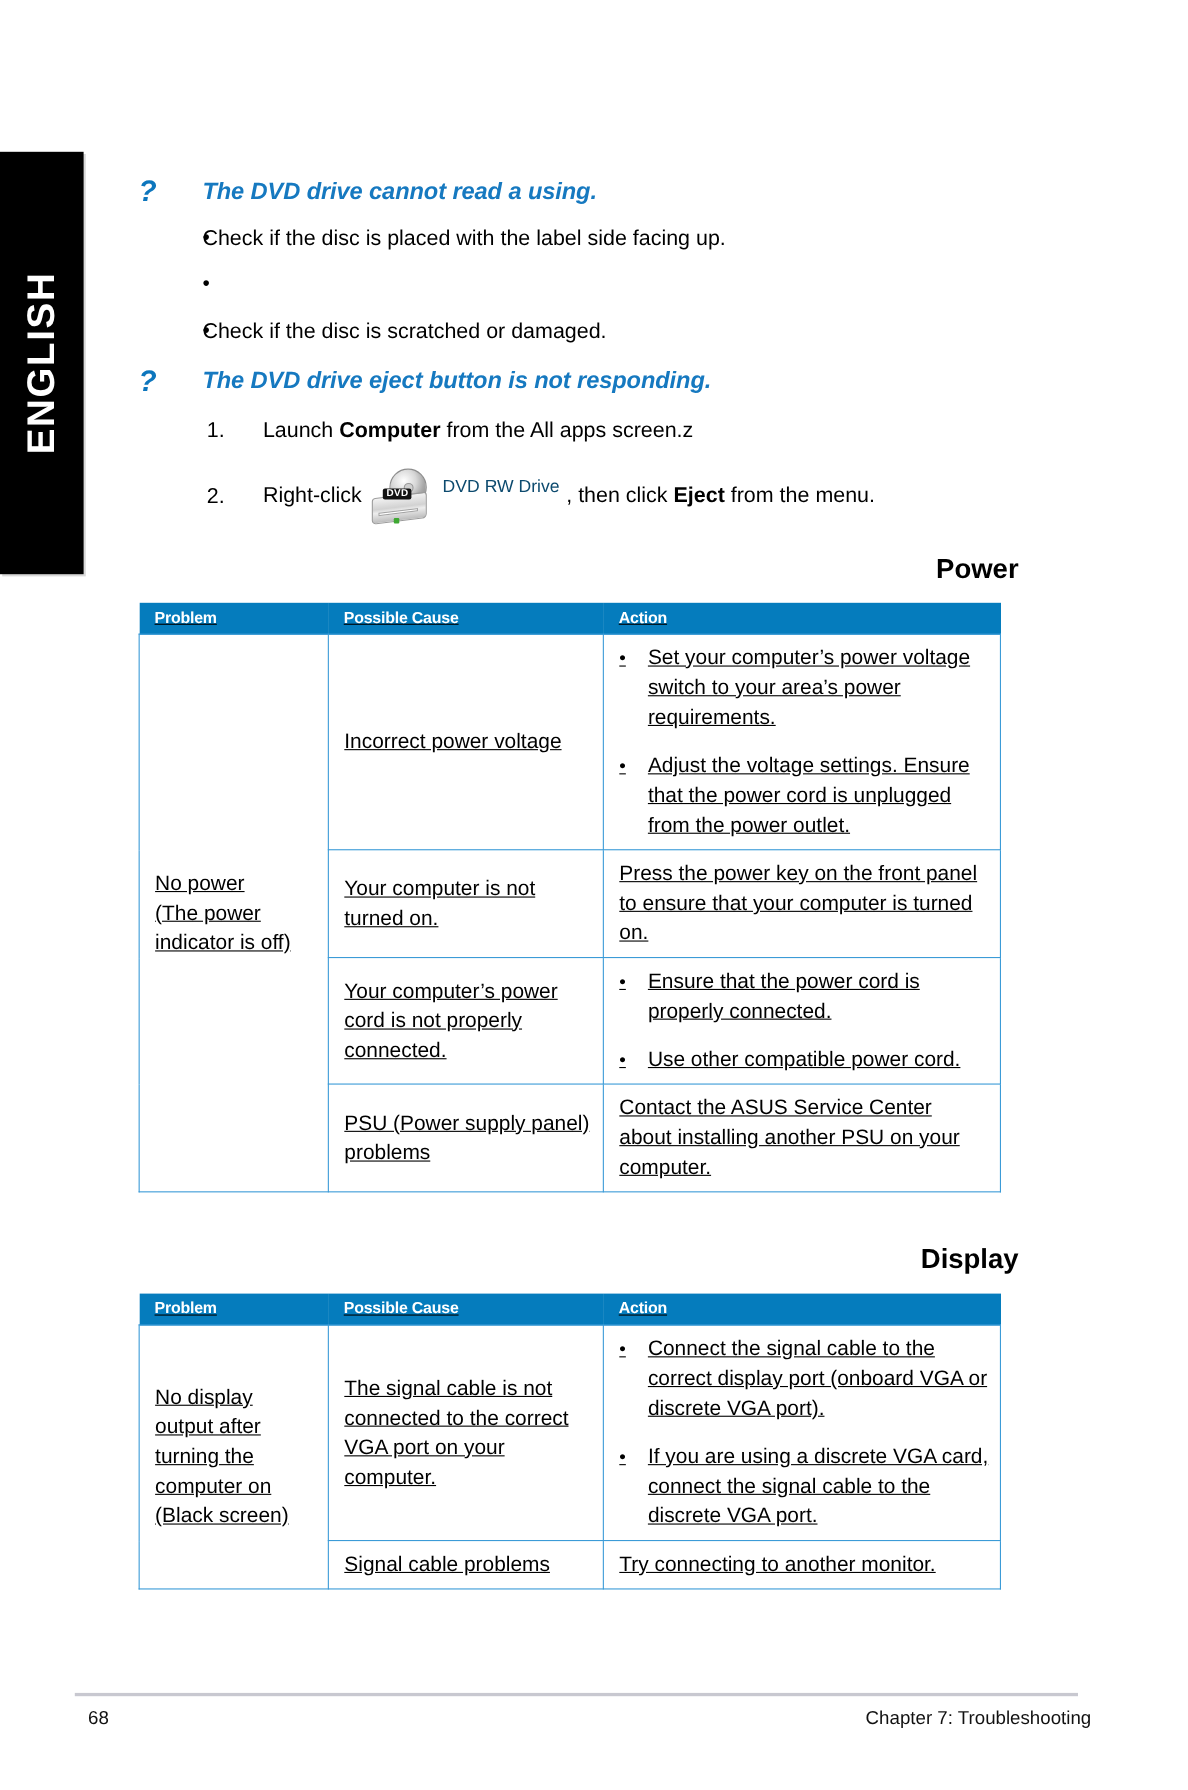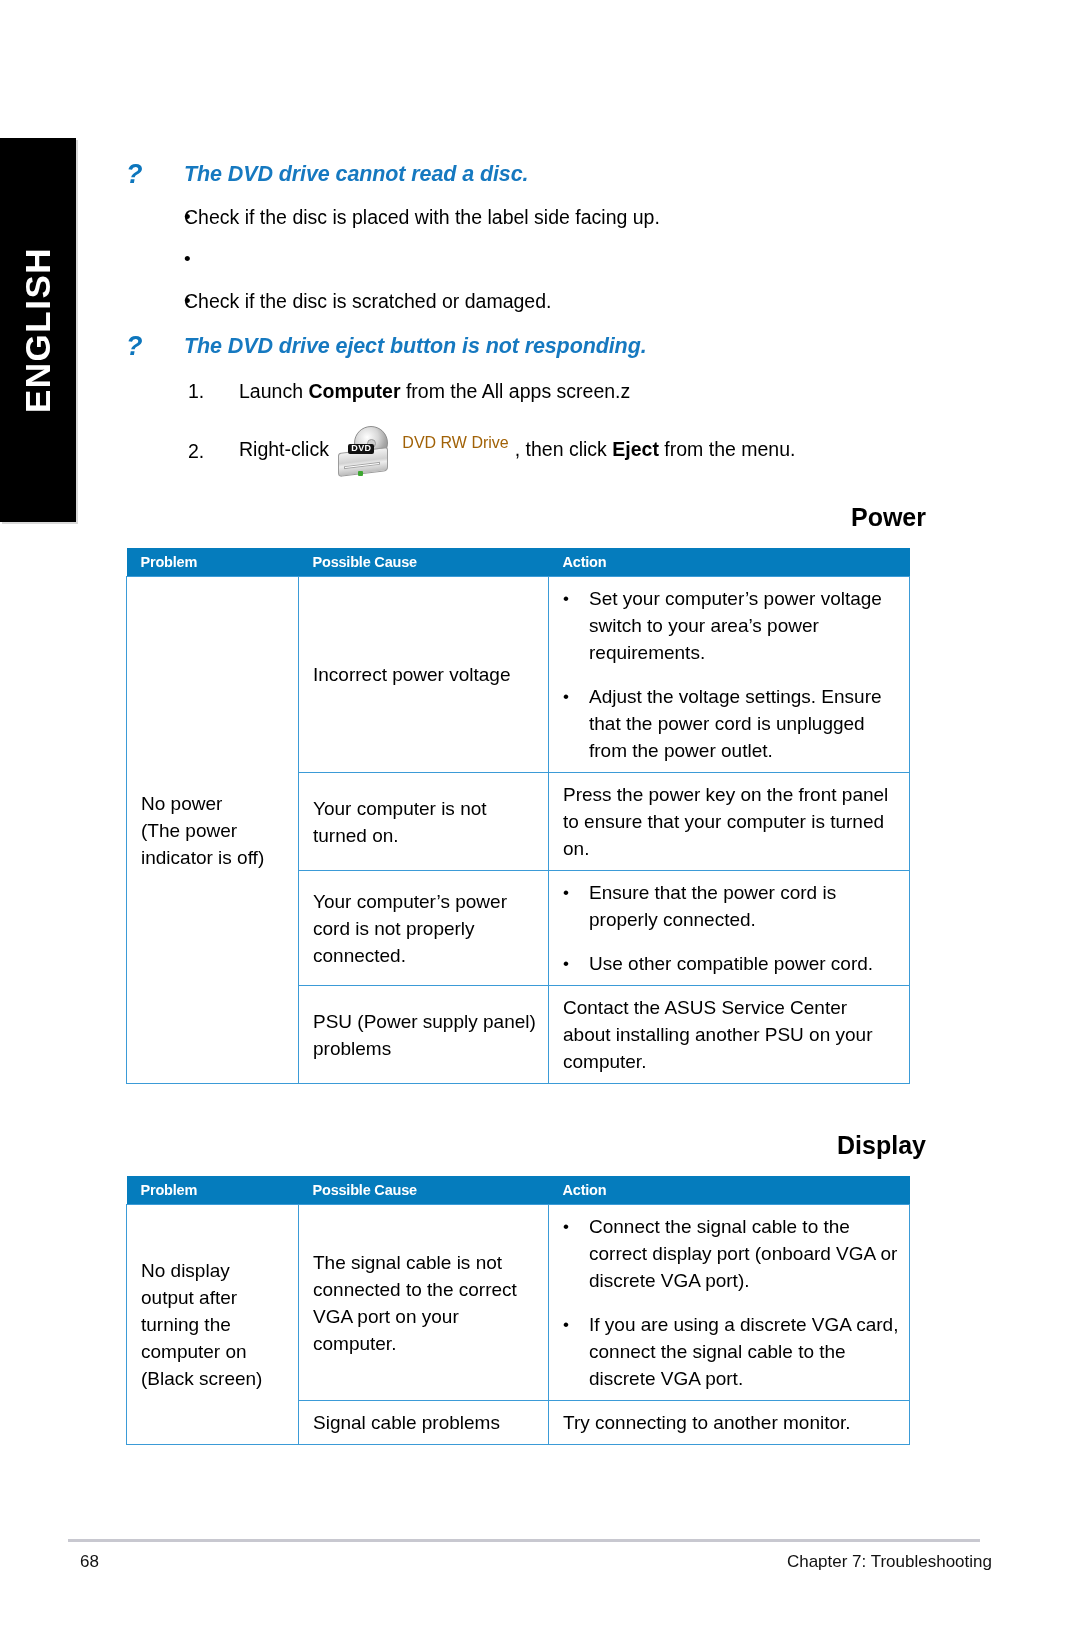--- a/index.html
+++ b/index.html
@@ -195,21 +195,21 @@
   .dvd-icon .led-bottom {
     position: absolute;
     left: 22px; top: 45px;
     width: 5px; height: 5px;
     background: #3ea832;
     border-radius: 1px;
   }
   .dvd-icon-label {
     font-size: 16px;
     line-height: 18px;
-    color: #a16207;
+    color: #0c4a6e;
     white-space: nowrap;
     font-family: "Liberation Sans", sans-serif;
     margin-right: 4px;
     align-self: flex-start;
     padding-top: 8px;
   }
 
   
   .section-title {
     font-size: 25px;
@@ -218,20 +218,21 @@
     margin: 0;
     text-align: right;
   }
 
   
   table.tshoot {
     border-collapse: collapse;
     width: 783px;
     table-layout: fixed;
     margin: 0;
+    text-decoration: underline;
   }
   table.tshoot th {
     background: #057cbd;
     color: #ffffff;
     font-size: 14.5px;
     font-weight: bold;
     text-align: left;
     padding: 6px 0 6px 14px;
     border: none;
     letter-spacing: -0.2px;
@@ -293,21 +294,21 @@
 
 <div class="lang-tab">
   <span class="lang-tab-label">ENGLISH</span>
 </div>
 
 <div class="page">
 
   <div class="qa-block" style="margin-top:160px;">
     <div class="qa-head">
       <span class="qa-mark">?</span>
-      <span class="qa-title">The DVD drive cannot read a disc.</span>
+      <span class="qa-title">The DVD drive cannot read a using.</span>
     </div>
     <div class="bullets">
       <div class="bullet-row">
         <span class="bullet-dot">•</span>
         <span class="bullet-text">Check if the disc is placed with the label side facing up.</span>
       </div>
       <div class="bullet-row">
         <span class="bullet-dot">•</span>
       </div>
       <div class="bullet-row">

